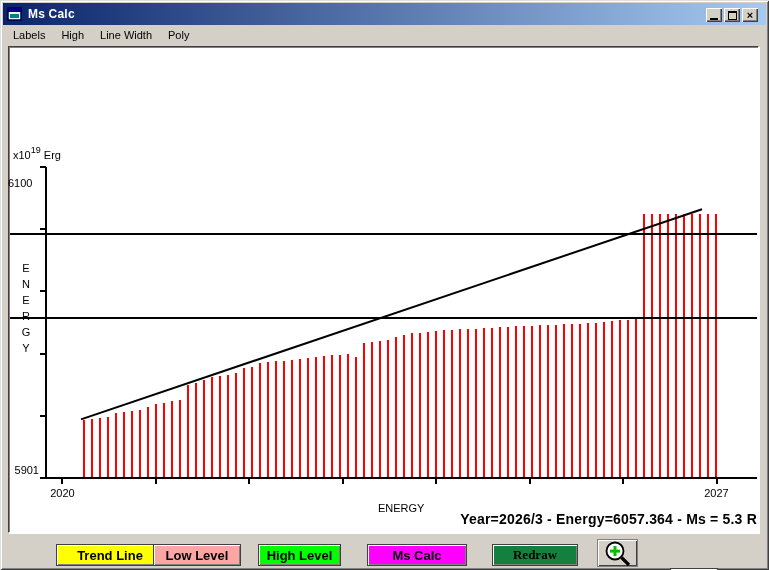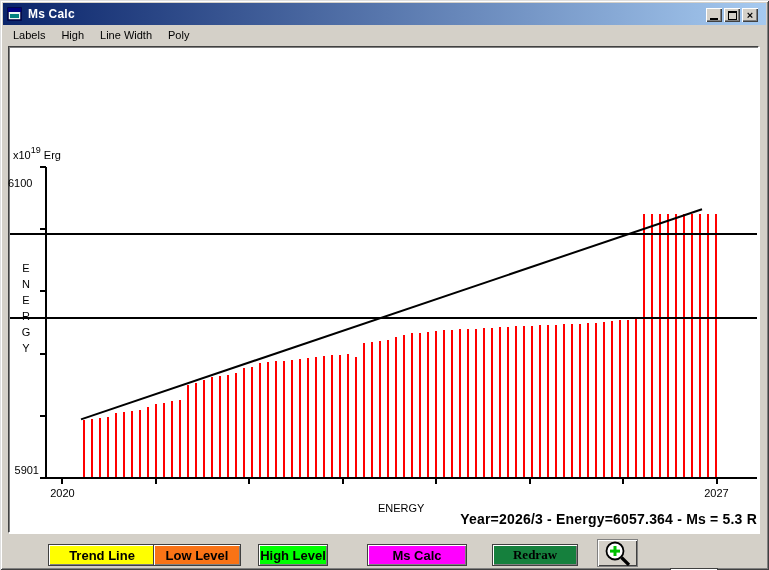--- a/index.html
+++ b/index.html
@@ -64,23 +64,23 @@
     font-size:14px; font-weight:bold; letter-spacing:0.2px;
   }
 
   .cmd-btn {
     position:absolute; top:544px; height:22px;
     border:1px solid #404040;
     box-shadow: inset 1px 1px 0 #ffffff, inset -1px -1px 0 #808080;
     display:flex; align-items:center; justify-content:center;
     font-size:13px; font-weight:bold; color:#000; cursor:default;
   }
-  .btn-trend { left:48px;  width:108px; }
+  .btn-trend { left:56px;  width:108px; }
   .btn-low   { left:153px; width:88px; }
-  .btn-high  { left:258px; width:70px; }
+  .btn-high  { left:258px; width:83px; }
   .btn-ms    { left:367px; width:100px; }
   .btn-redraw{ left:492px; width:86px; }
   .btn-exit  { left:670px; width:48px; }
   .btn-zoom  {
     position:absolute; left:597px; top:539px; width:41px; height:28px;
     background:#D4D0C8; border:1px solid #808080;
     box-shadow: inset 1px 1px 0 #ffffff, inset -1px -1px 0 #404040;
     display:flex; align-items:center; justify-content:center; cursor:default;
   }
 </style>
@@ -223,21 +223,21 @@
   </div>
   <div class="lbl ymax-label">6100</div>
   <div class="lbl ymin-label">5901</div>
   <div class="lbl energy-label">ENERGY</div>
   <div class="lbl xfirst-label">2020</div>
   <div class="lbl xlast-label">2027</div>
   <div class="lbl years-label">ENERGY</div>
   <div class="lbl status-label">Year=2026/3 - Energy=6057.364 - Ms = 5.3 R</div>
 
   <div class="cmd-btn btn-trend" style="background: rgb(255, 255, 0);">Trend Line</div>
-  <div class="cmd-btn btn-low" style="background: #f97316;">Low Level</div>
+  <div class="cmd-btn btn-low" style="background: #fca5a5;">Low Level</div>
   <div class="cmd-btn btn-high" style="background: rgb(0, 255, 0);">High Level</div>
   <div class="cmd-btn btn-ms" style="background: rgb(255, 0, 255);">Ms Calc</div>
   <div class="cmd-btn btn-redraw" style="background: #15803d; font-family: Liberation Serif, serif;">Redraw</div>
   <div class="btn-zoom">
     <svg width="34" height="26" viewBox="0 0 34 26">
       <circle cx="14" cy="11" r="8.5" fill="#ffffff" stroke="#000000" stroke-width="1.8"></circle>
       <rect id="zoom-plus-h" x="9" y="9.6" width="10" height="3" fill="#00C000"></rect>
       <rect id="zoom-plus-v" x="12.5" y="6" width="3" height="10" fill="#00C000"></rect>
       <line x1="20.5" y1="17.5" x2="28" y2="25" stroke="#000000" stroke-width="3.2"></line>
     </svg>

